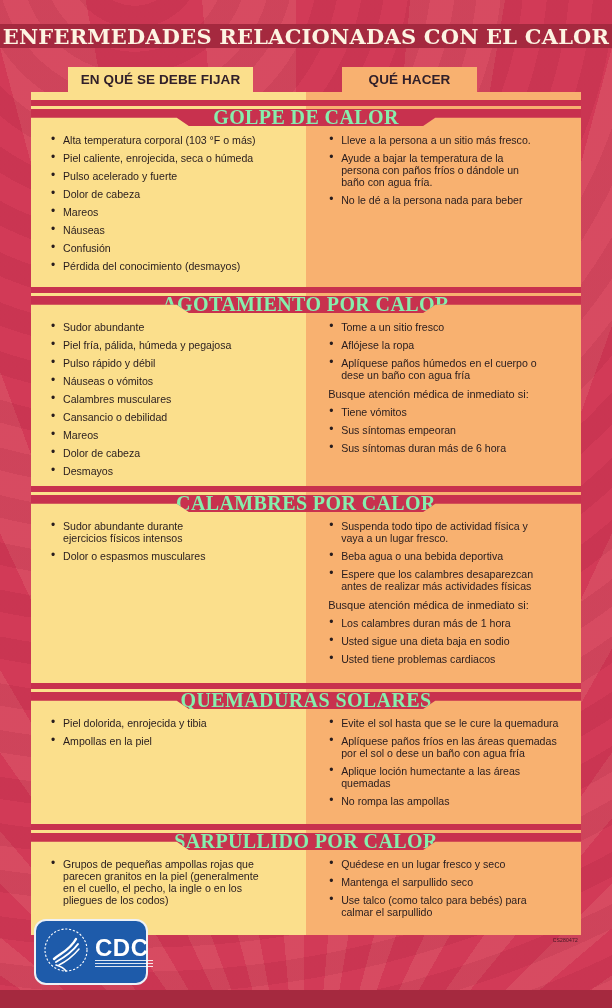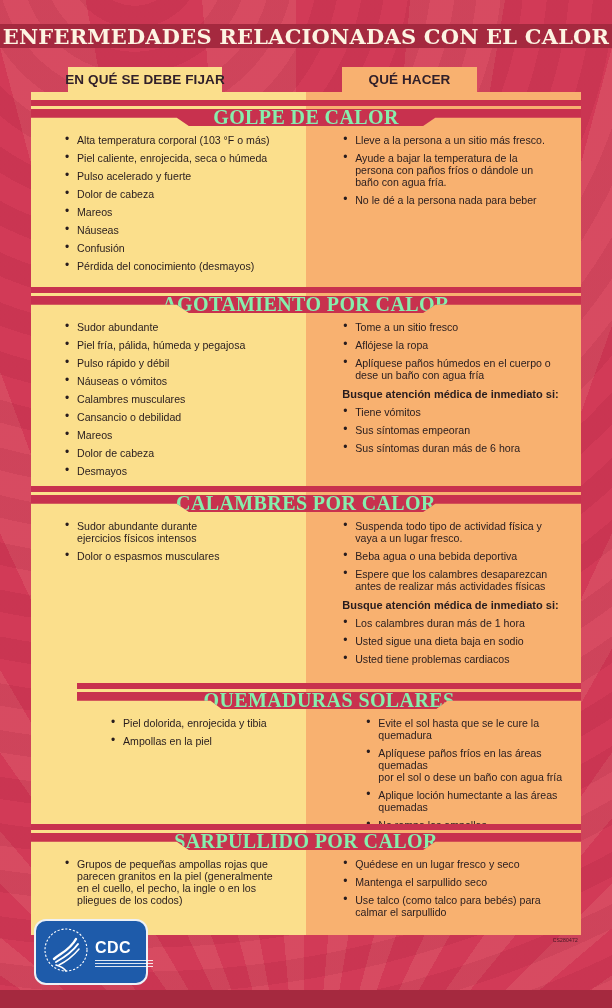--- a/index.html
+++ b/index.html
@@ -22,70 +22,70 @@
     display:flex; align-items:center; justify-content:center;
     white-space:nowrap;
   }
 
   .tab {
     position:absolute; top:67px; height:25px;
     display:flex; align-items:center; justify-content:center;
     font-weight:bold; font-size:13.5px; color:#31202a; letter-spacing:0.1px;
     white-space:nowrap;
   }
-  .tab-left  { left:68px;  width:154px; background:#fbdf8c; }
+  .tab-left  { left:68px;  width:185px; background:#fbdf8c; }
   .tab-right { left:342px; width:135px; background:#f8b170; }
 
   .panels {
     position:absolute; left:31px; top:92px; width:550px; height:843px;
     background:linear-gradient(to right, #fbdf8c 0 275px, #f8b170 275px 100%);
     padding-top:8px;
   }
 
   .section { position:relative; overflow:hidden; }
   .s1 { height:187px; } .s2 { height:199px; } .s3 { height:197px; }
-  .s4 { height:141px;padding-left:46px; } .s5 { height:111px; }
+  .s4 { height:141px; } .s5 { height:111px; }
 
   .banner { height:26px; }
   .banner-bar { height:6px; background:#c8314e; }
   .banner-gap { height:3px; }
   .banner-ribbon {
     height:17px; background:#c8314e;
     clip-path:polygon(0 0,100% 0,100% 52%,73.5% 52%,71.3% 100%,28.7% 100%,26.5% 52%,0 52%);
     display:flex; align-items:flex-start; justify-content:center;
     color:#86efac; font-family:Liberation Serif, serif; font-weight:bold;
     font-size:20px; line-height:16px; letter-spacing:0.4px; white-space:nowrap;
   }
 
   .cols { display:flex; }
-  .col { width:299px; padding-top:8px;margin-left:14px; }
+  .col { width:299px; padding-top:8px; }
   .col-left  { padding-left:19px; padding-right:12px; }
   .col-right { padding-left:22px; padding-right:6px; }
 
   ul.blist { list-style:none; }
   ul.blist li {
     position:relative; padding-left:13px; margin-bottom:6px;
     font-size:10.6px; line-height:12px; color:#271c1e; white-space:pre-line;
   }
   ul.blist li::before {
     content:"\2022"; position:absolute; left:1px; top:-1px; font-size:12px; color:#271c1e;
   }
 
   .seek-heading {
-    font-weight:bold; font-size:11px; line-height:12px; color:#271c1e;
+    font-weight:normal; font-size:11px; line-height:12px; color:#271c1e;
     margin:7px 0 6px 0; white-space:nowrap;
   }
 
   .cdc-logo {
     position:absolute; left:34px; top:919px; width:114px; height:66px;
     background:#1e5baa; border:2px solid #eef1f5; border-radius:12px;
     display:flex; align-items:center; padding:4px 6px;
   }
   .cdc-text {
-    color:#ffffff; font-weight:bold; font-size:16px; letter-spacing:0.5px;
+    color:#ffffff; font-weight:bold; font-size:24px; letter-spacing:0.5px;
     line-height:22px; font-family:"Liberation Sans", sans-serif;
   }
   .cdc-hatch {
     height:7px; width:58px; margin-top:1px; opacity:0.85;
     background:repeating-linear-gradient(0deg, #ffffff 0 1px, transparent 1px 3px);
   }
 
   .pub-code {
     position:absolute; right:34px; top:937px;
     font-size:5px; line-height:6px; color:#3f1522; letter-spacing:0.2px;

